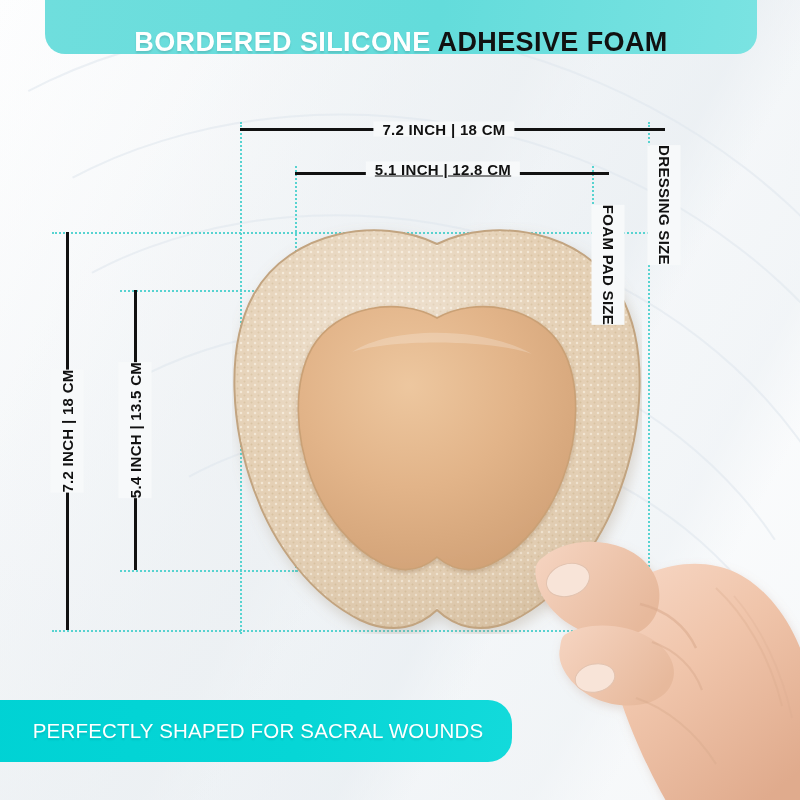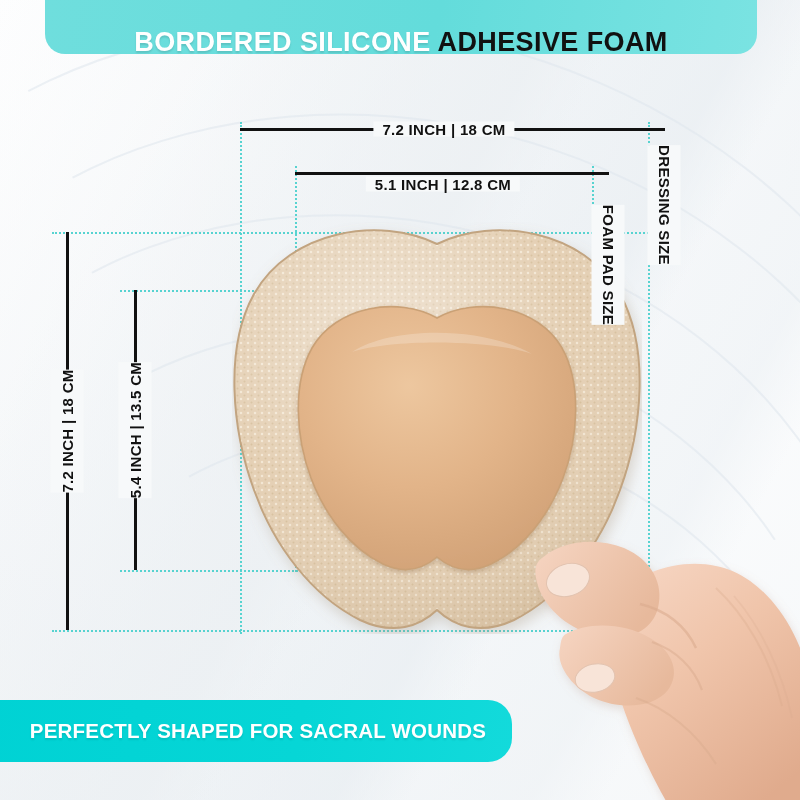--- a/index.html
+++ b/index.html
@@ -79,21 +79,21 @@
     top: 700px;
     width: 536px;
     height: 62px;
     background: linear-gradient(100deg, #00d2d4 0%, #06d6d6 60%, #13dadb 100%);
     border-radius: 0 24px 24px 0;
     padding-left: 28px;
   }
   #bottom-banner .caption {
     color: #ffffff;
     font-size: 20.5px;
-    font-weight: 700;
+    font-weight: 400;
     line-height: 1.18;
     letter-spacing: 0.2px;
     text-shadow: 0 2px 2px rgba(0,0,0,0.10);
   }
 
   
   .guide-h {
     position: absolute;
     height: 0;
     border-top: 2px dotted #4fd2cf;
@@ -338,21 +338,21 @@
         <path d="M 196 96  C 224 122, 250 164, 262 214" fill="none" stroke="#d8a98c" stroke-width="2" opacity="0.30"></path>
         <path d="M 214 104 C 240 134, 262 178, 272 226" fill="none" stroke="#d8a98c" stroke-width="1.8" opacity="0.22"></path>
       </g>
     </svg>
   </div>
 
   <div class="dim-line-h" style="left:240px; top:128px; width:408px;"></div>
   <div class="dim-label-h chip-bg" style="left:444px; top:129px;">7.2 INCH | 18 CM</div>
 
   <div class="dim-line-h" style="left:295px; top:172px; width:297px;"></div>
-  <div class="dim-label-h chip-bg" style="left:443px; top:184px;">5.1 INCH | 12.8 CM</div>
+  <div class="dim-label-h chip-bg" style="left:443px; top:169px;text-decoration:underline;">5.1 INCH | 12.8 CM</div>
 
   <div class="dim-line-v" style="left:66px; top:232px; height:398px;"></div>
   <div class="dim-label-v chip-bg rot-ccw" style="left:67px; top:431px;">7.2 INCH | 18 CM</div>
 
   <div class="dim-line-v" style="left:134px; top:290px; height:280px;"></div>
   <div class="dim-label-v chip-bg rot-ccw" style="left:135px; top:430px;">5.4 INCH | 13.5 CM</div>
 
   <div class="dim-line-v" style="left:665px; top:128px; height:0px;"></div>
   <div class="dim-label-v chip-bg rot-cw" style="left:664px; top:205px;">DRESSING SIZE</div>
 

